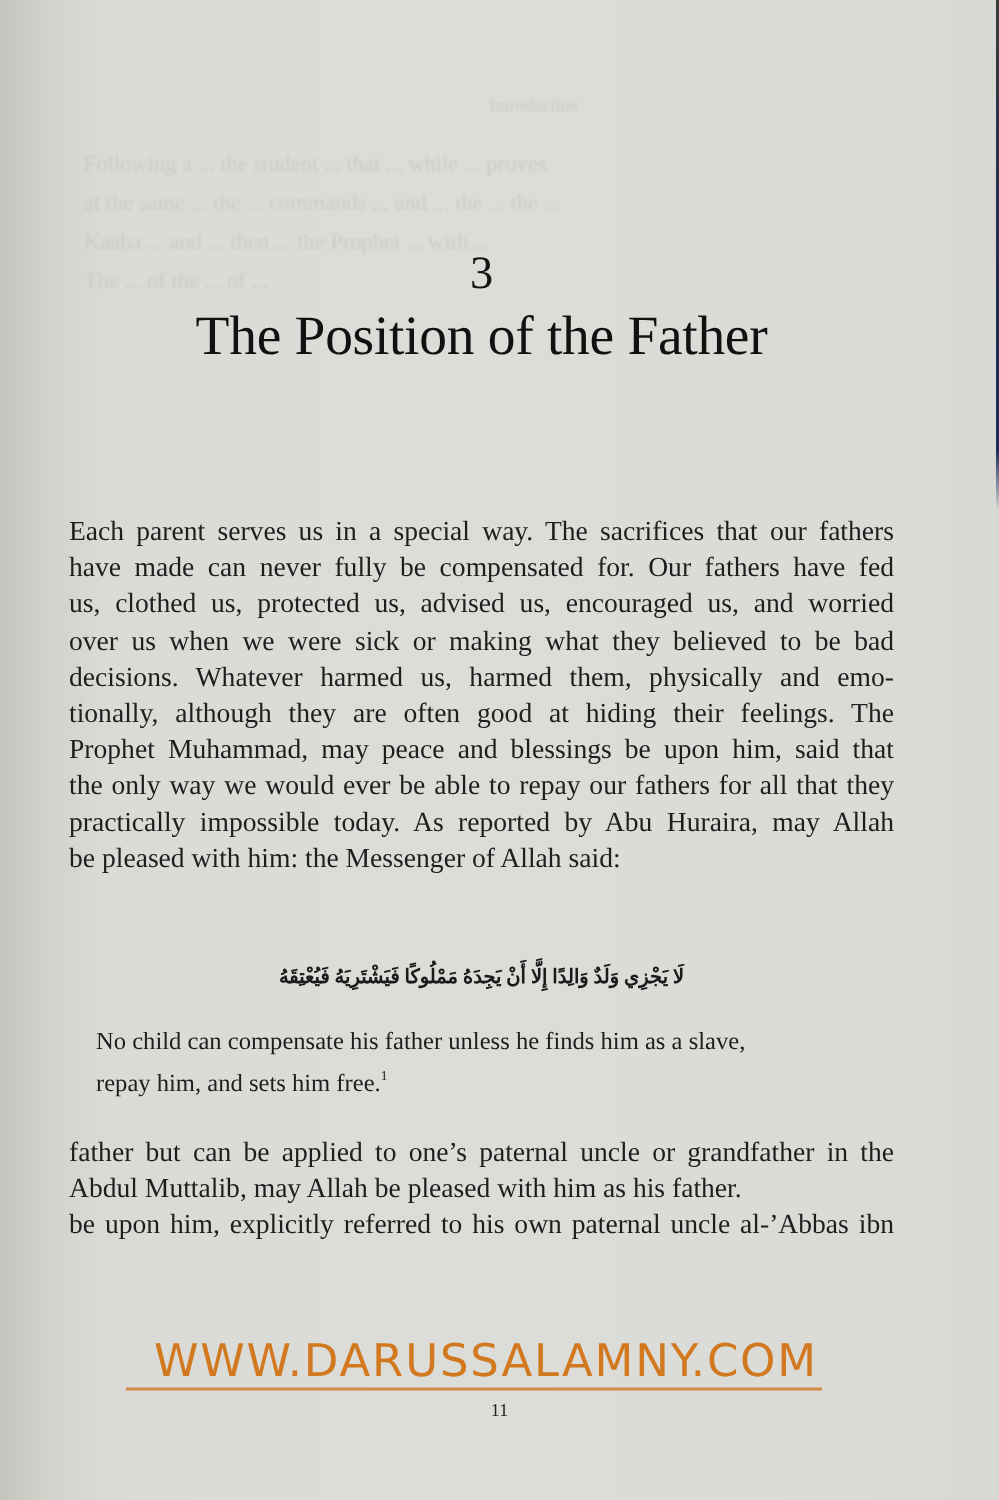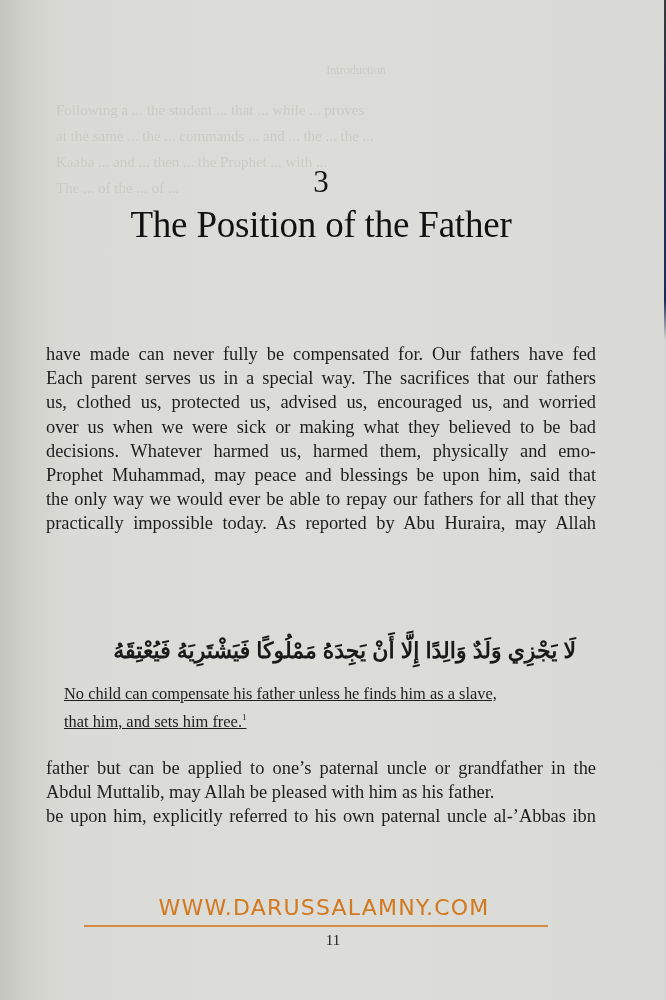--- a/index.html
+++ b/index.html
@@ -96,71 +96,70 @@
     }
     .para .line.last {
       text-align-last: left;
     }
     .para-1 { top: 342px; }
     .arabic {
       position: absolute;
       top: 636px;
       left: 20px;
       width: 510px;
-      text-align: right;
+      text-align: center;
       direction: rtl;
-      font-family: Liberation Sans, sans-serif;
+      font-family: Liberation Serif, serif;
       font-weight: bold;
-      font-size: 22px;
+      font-size: 13px;
       line-height: 30px;
       color: #1a1a1a;
     }
     .translation {
       position: absolute;
       top: 683px;
       left: 18px;
       width: 520px;
       font-size: 16.4px;
       line-height: 22.6px;
       color: #1e1e1e;
-      text-decoration: underline;
     }
     .translation .line { display: block; white-space: nowrap; }
     .translation sup { font-size: 9px; vertical-align: 7px; }
     .para-2 { top: 756px; }
     .para-2 .line.first { padding-left: 18px; }
     .watermark {
       position: absolute;
       left: 86px;
       top: 888px;
       width: 476px;
       text-align: center;
       font-family: "DejaVu Sans", sans-serif;
-      font-size: 22px;
+      font-size: 30px;
       line-height: 40px;
       color: #d2781e;
       letter-spacing: 1.2px;
       font-weight: normal;
     }
     .watermark-rule {
       position: absolute;
       left: 84px;
       top: 925px;
       width: 464px;
       height: 2px;
       background: #d58a45;
     }
     .page-number {
       position: absolute;
       left: 0;
       top: 931px;
       width: 666px;
       text-align: center;
       font-family: "Liberation Serif", serif;
-      font-size: 15px;
+      font-size: 12px;
       line-height: 18px;
       color: #222;
     }
   </style>
 </head>
 <body>
 
 <div class="page">
 
   <div class="ghost">
@@ -173,35 +172,37 @@
 
   <div class="content">
 
     <div class="chapter-number">3</div>
 
     <div class="chapter-title">
       <div>The Position of the Father</div>
     </div>
 
     <div class="para para-1">
+      <span class="line">Each parent serves us in a special way. The sacrifices that our fathers</span>
       <span class="line">have made can never fully be compensated for. Our fathers have fed</span>
-      <span class="line">Each parent serves us in a special way. The sacrifices that our fathers</span>
       <span class="line">us, clothed us, protected us, advised us, encouraged us, and worried</span>
       <span class="line">over us when we were sick or making what they believed to be bad</span>
       <span class="line">decisions. Whatever harmed us, harmed them, physically and emo-</span>
+      <span class="line">tionally, although they are often good at hiding their feelings. The</span>
       <span class="line">Prophet Muhammad, may peace and blessings be upon him, said that</span>
       <span class="line">the only way we would ever be able to repay our fathers for all that they</span>
       <span class="line">practically impossible today. As reported by Abu Huraira, may Allah</span>
+      <span class="line last">be pleased with him: the Messenger of Allah said:</span>
     </div>
 
     <div class="arabic">لَا يَجْزِي وَلَدٌ وَالِدًا إِلَّا أَنْ يَجِدَهُ مَمْلُوكًا فَيَشْتَرِيَهُ فَيُعْتِقَهُ</div>
 
     <div class="translation">
       <span class="line">No child can compensate his father unless he finds him as a slave,</span>
-      <span class="line"><span>that him, and sets him free.</span><sup>1</sup></span>
+      <span class="line"><span>repay him, and sets him free.</span><sup>1</sup></span>
     </div>
 
     <div class="para para-2">
       <span class="line">father but can be applied to one’s paternal uncle or grandfather in the</span>
       <span class="line last">Abdul Muttalib, may Allah be pleased with him as his father.</span>
       <span class="line">be upon him, explicitly referred to his own paternal uncle al-’Abbas ibn</span>
     </div>
 
   </div>
 

